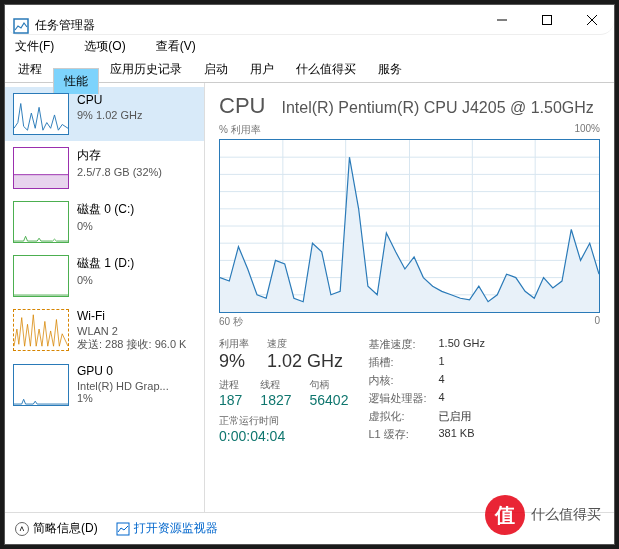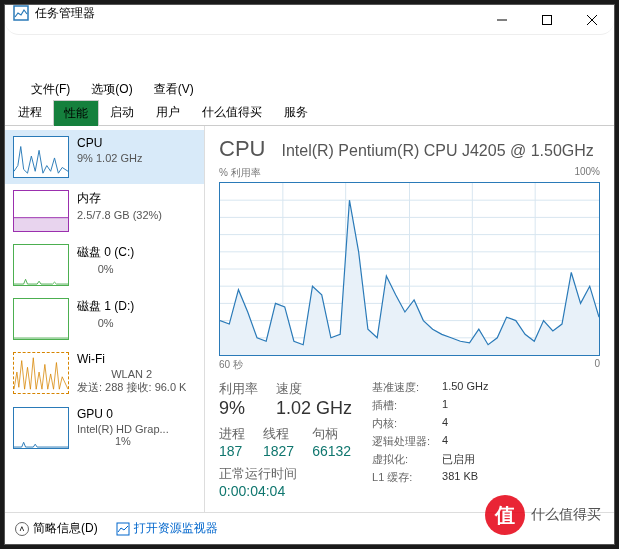--- a/index.html
+++ b/index.html
@@ -1,48 +1,48 @@
 <!DOCTYPE html>
 <html><head>
 <meta charset="utf-8">
 <style>
 * { margin: 0; padding: 0; box-sizing: border-box; font-family: "Microsoft YaHei", "Segoe UI", sans-serif; }
 body { background: #1a1a1a; width: 619px; height: 549px; overflow: hidden; }
 .window { width: 611px; height: 541px; margin: 4px; background: #fff; border: 1px solid #555; display: flex; flex-direction: column; }
-.titlebar { height: 30px; background: #fff; display: flex; align-items: flex-start; padding: 0 0 0 8px; border-bottom: 1px solid #eee; border-radius: 14px; }
+.titlebar { height: 30px; background: #fff; display: flex; align-items: flex-end; padding: 0 0 0 8px; border-bottom: 1px solid #eee; border-radius: 14px; }
 .titlebar-icon { width: 16px; height: 16px; margin-right: 6px; }
 .titlebar-title { font-size: 12px; color: #000; flex: 1; }
 .window-controls { display: flex; }
 .wc-btn { width: 45px; height: 29px; display: flex; align-items: center; justify-content: center; cursor: pointer; }
-.menubar { height: 22px; display: flex; align-items: center; padding: 0 20px; font-size: 12px; gap: 9px; margin-top: 43px; }
+.menubar { height: 22px; display: flex; align-items: center; padding: 0 4px; font-size: 12px; gap: 18px; }
 .menubar-item { padding: 2px 6px; cursor: default; }
 .tabs { height: 26px; display: flex; align-items: flex-end; padding: 0 2px; border-bottom: 1px solid #ccc; font-size: 12px; }
 .tab { padding: 4px 10px; cursor: default; border: 1px solid transparent; border-bottom: none; position: relative; }
-.tab.active { border-color: #ccc; background: #15803d; top: 1px; }
+.tab.active { border-color: #ccc; background: #7dd3fc; top: 12px; }
 .content { flex: 1; display: flex; overflow: hidden; }
 .sidebar { width: 200px; border-right: 1px solid #ddd; overflow-y: auto; padding: 4px 0; }
 .sb-item { display: flex; padding: 6px 8px; gap: 8px; cursor: default; }
 .sb-item.selected { background: #d8eaf9; }
 .sb-thumb { width: 56px; height: 42px; border: 1px solid; flex-shrink: 0; position: relative; background: #fff; }
 .sb-thumb svg { width: 100%; height: 100%; }
 .sb-text { display: flex; flex-direction: column; font-size: 11px; min-width: 0; }
 .sb-text .name { font-size: 12px; margin-bottom: 2px; }
-.sb-text .val { color: #555; white-space: nowrap; overflow: hidden; text-overflow: ellipsis; text-align: center; }
+.sb-text .val { color: #555; white-space: nowrap; overflow: hidden; text-overflow: ellipsis; }
 .main { flex: 1; padding: 10px 14px; overflow: hidden; display: flex; flex-direction: column; }
 .main-header { display: flex; align-items: baseline; gap: 16px; margin-bottom: 4px; }
 .main-title { font-size: 22px; font-weight: 400; color: #555; }
 .main-sub { font-size: 16px; color: #555; }
 .chart-labels { display: flex; justify-content: space-between; font-size: 10px; color: #777; margin-bottom: 2px; }
 .chart-box { height: 174px; border: 1px solid #2a7ab8; position: relative; }
 .chart-box svg { width: 100%; height: 100%; display: block; }
 .chart-bottom { display: flex; justify-content: space-between; font-size: 10px; color: #777; margin-top: 2px; margin-bottom: 8px; gap: 16px; }
 .stats { display: flex; gap: 20px; font-size: 11px; }
 .stats-left { display: flex; flex-direction: column; gap: 6px; }
 .stat-row { display: flex; gap: 18px; }
-.stat-block .lbl { color: #666; font-size: 13px; }
+.stat-block .lbl { color: #666; font-size: 10px; }
 .stat-block .big { font-size: 18px; color: #333; }
 .stat-block .med { font-size: 14px; color: #0f766e; }
 .stats-right { display: flex; flex-direction: column; gap: 3px; font-size: 11px; }
 .kv { display: flex; }
 .kv .k { width: 70px; color: #666; }
 .kv .v { color: #333; }
 .footer { height: 32px; border-top: 1px solid #ddd; display: flex; align-items: center; padding: 0 10px; font-size: 12px; gap: 18px; }
 .footer-item { display: flex; align-items: center; gap: 4px; cursor: default; }
 .footer-item.link { color: #0066cc; }
 .circle-up { width: 14px; height: 14px; border: 1px solid #666; border-radius: 50%; display: flex; align-items: center; justify-content: center; font-size: 9px; }
@@ -82,20 +82,21 @@
 
   <div class="menubar">
     <div class="menubar-item">文件(F)</div>
     <div class="menubar-item">选项(O)</div>
     <div class="menubar-item">查看(V)</div>
   </div>
 
   <div class="tabs">
     <div class="tab">进程</div>
     <div class="tab active">性能</div>
+    <div class="tab">应用历史记录</div>
     <div class="tab">启动</div>
     <div class="tab">用户</div>
     <div class="tab">什么值得买</div>
     <div class="tab">服务</div>
   </div>
 
   <div class="content">
     <div class="sidebar">
       <div class="sb-item selected">
         <div class="sb-thumb" style="border-color:#2a7ab8"><svg viewBox="0 0 56 42" preserveAspectRatio="none">
@@ -208,21 +209,21 @@
             <div class="stat-block">
                 <div class="lbl">进程</div>
                 <div class="med">187</div>
               </div>
             <div class="stat-block">
                 <div class="lbl">线程</div>
                 <div class="med">1827</div>
               </div>
             <div class="stat-block">
                 <div class="lbl">句柄</div>
-                <div class="med">66132</div>
+                <div class="med">56402</div>
               </div>
           </div>
           <div class="stat-block">
               <div class="lbl">正常运行时间</div>
               <div class="med">0:00:04:04</div>
             </div>
         </div>
         <div class="stats-right">
           <div class="kv">
               <span class="k">基准速度:</span>

